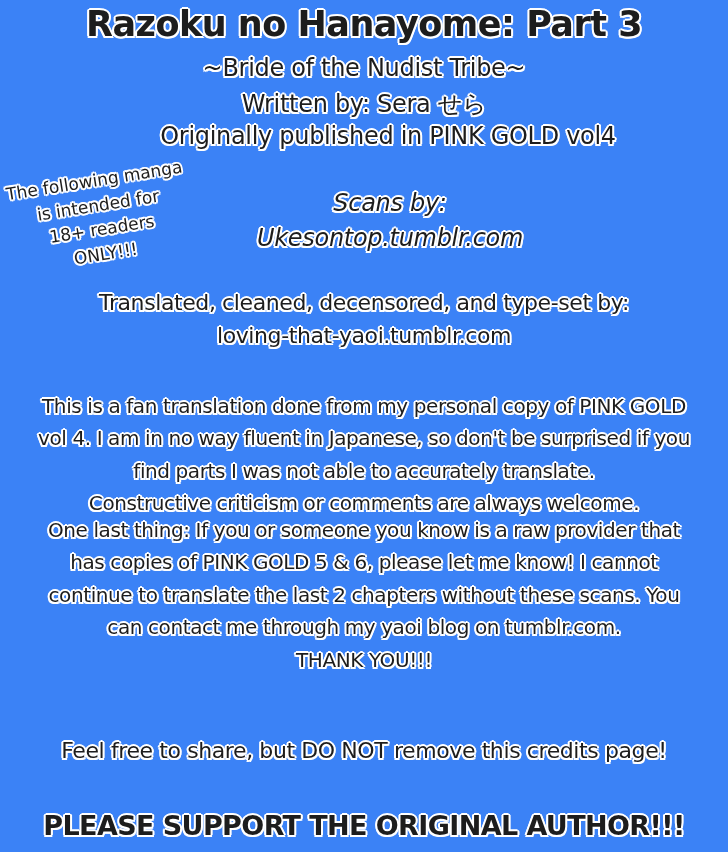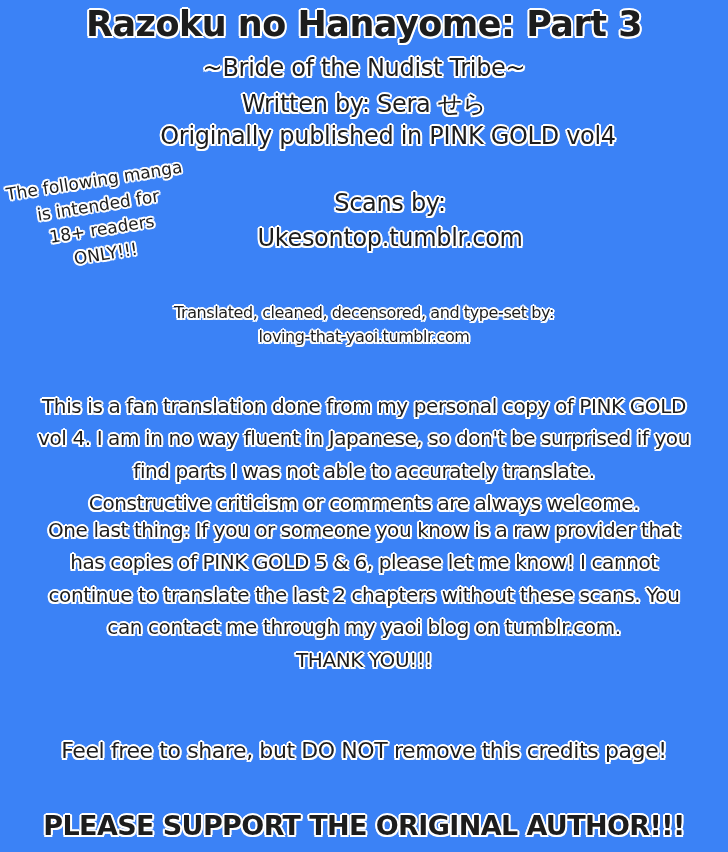--- a/index.html
+++ b/index.html
@@ -47,24 +47,25 @@
     transform: rotate(-9deg);
     transform-origin: center center;
   }
   .scans {
     top: 186px;
     left: 180px;
     width: 420px;
     font-size: 24px;
     line-height: 1.45;
     letter-spacing: -0.3px;
+    font-style: italic;
   }
   .credits {
-    top: 301px;
-    font-size: 16px;
+    top: 286px;
+    font-size: 22px;
     line-height: 1.5;
     letter-spacing: -0.4px;
   }
   .disclaimer {
     top: 378px;
     font-size: 20px;
     line-height: 1.62;
     letter-spacing: -0.4px;
     margin-top: 12px;
   }

